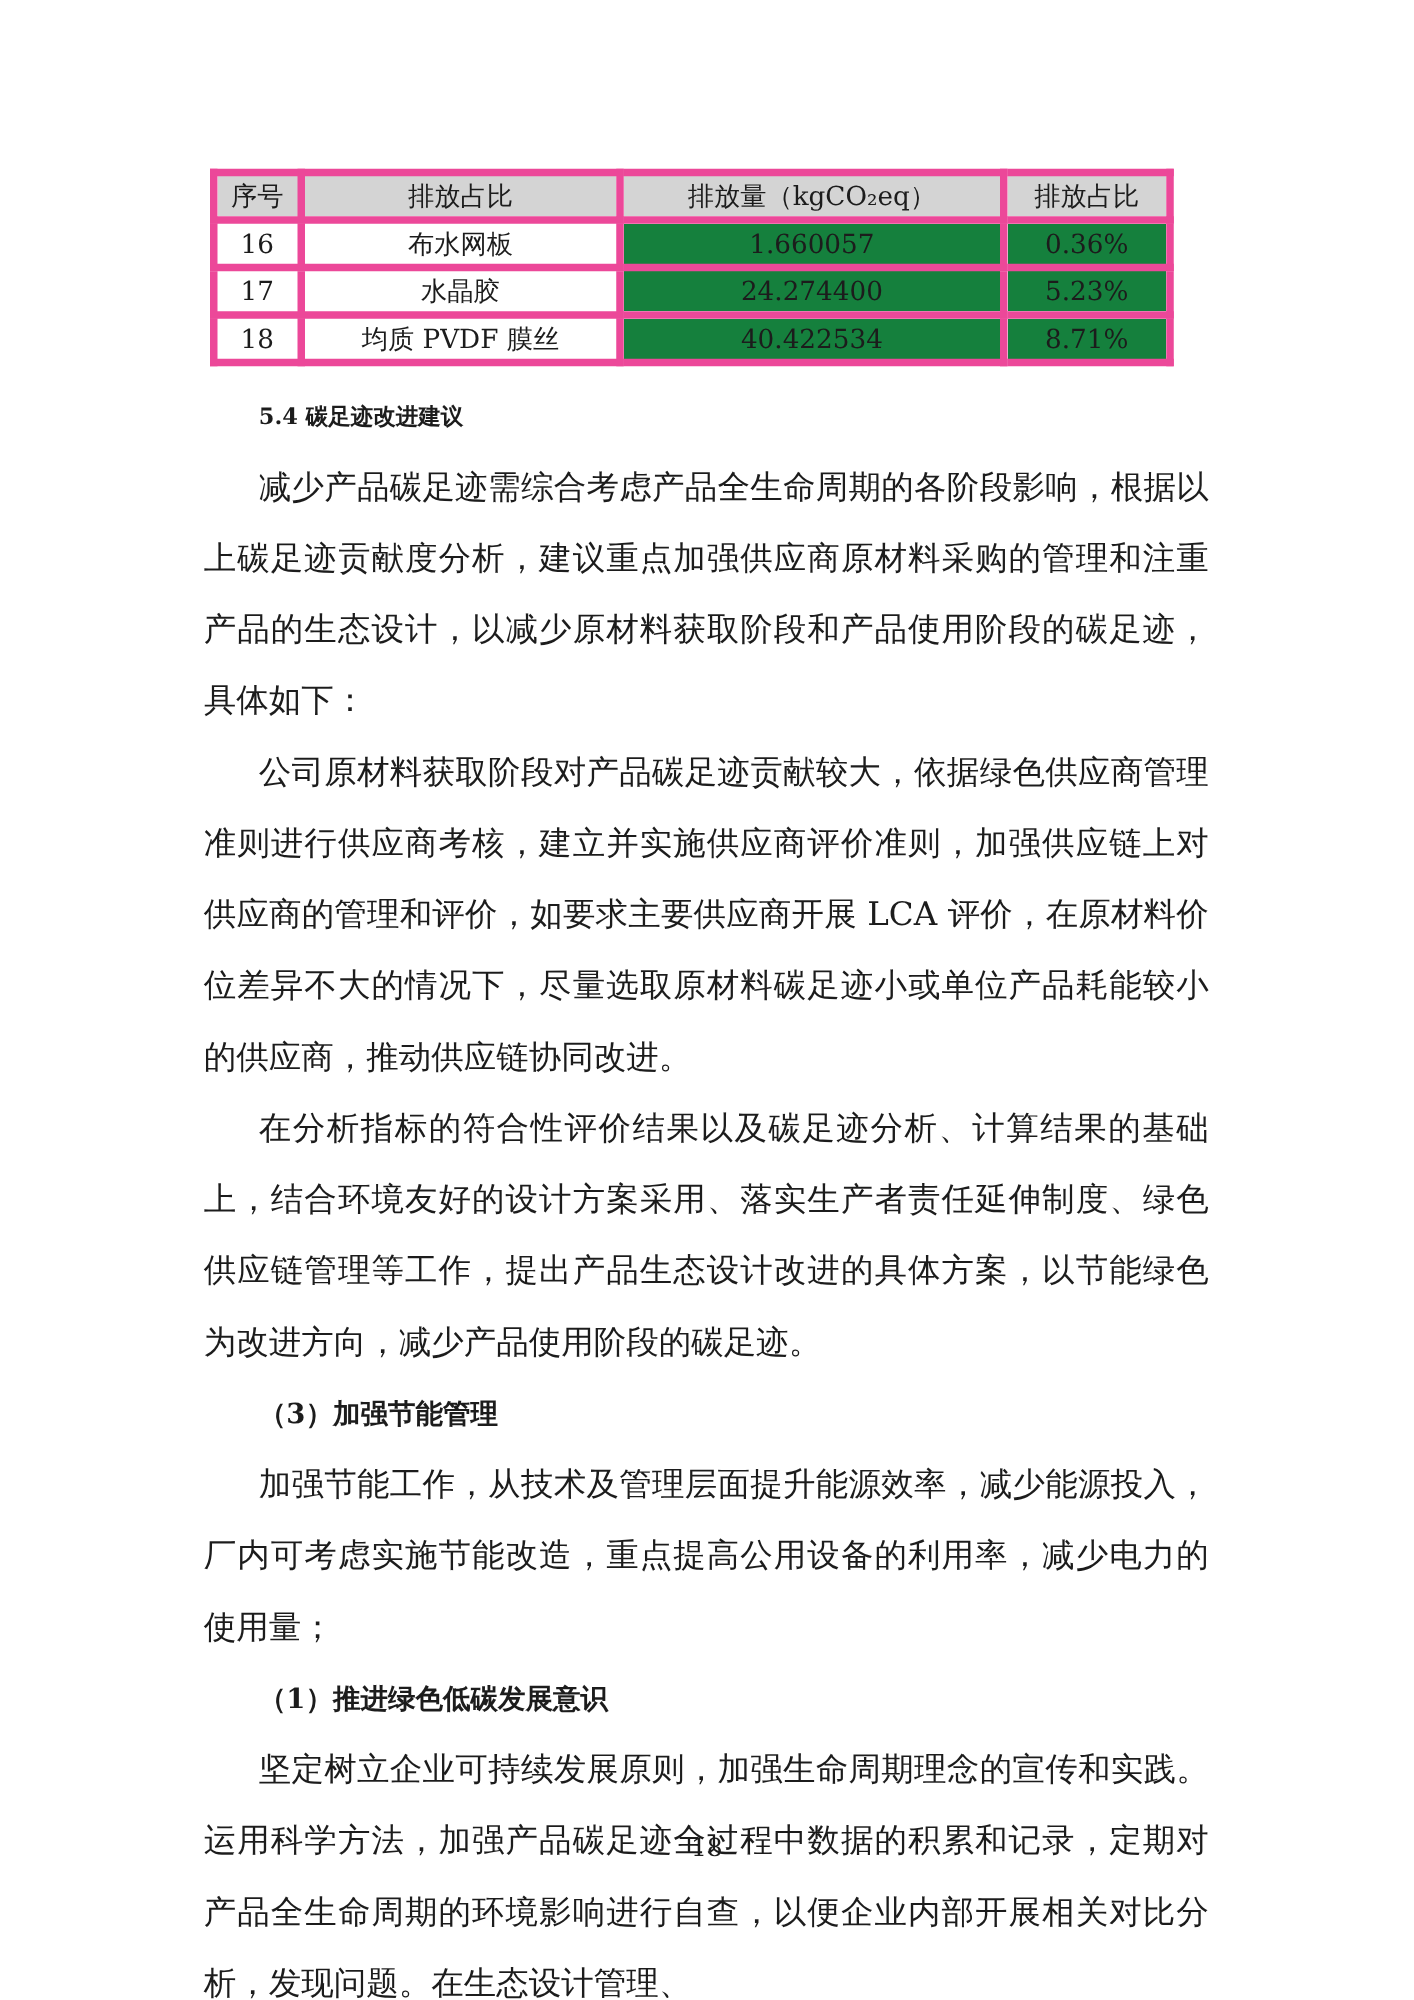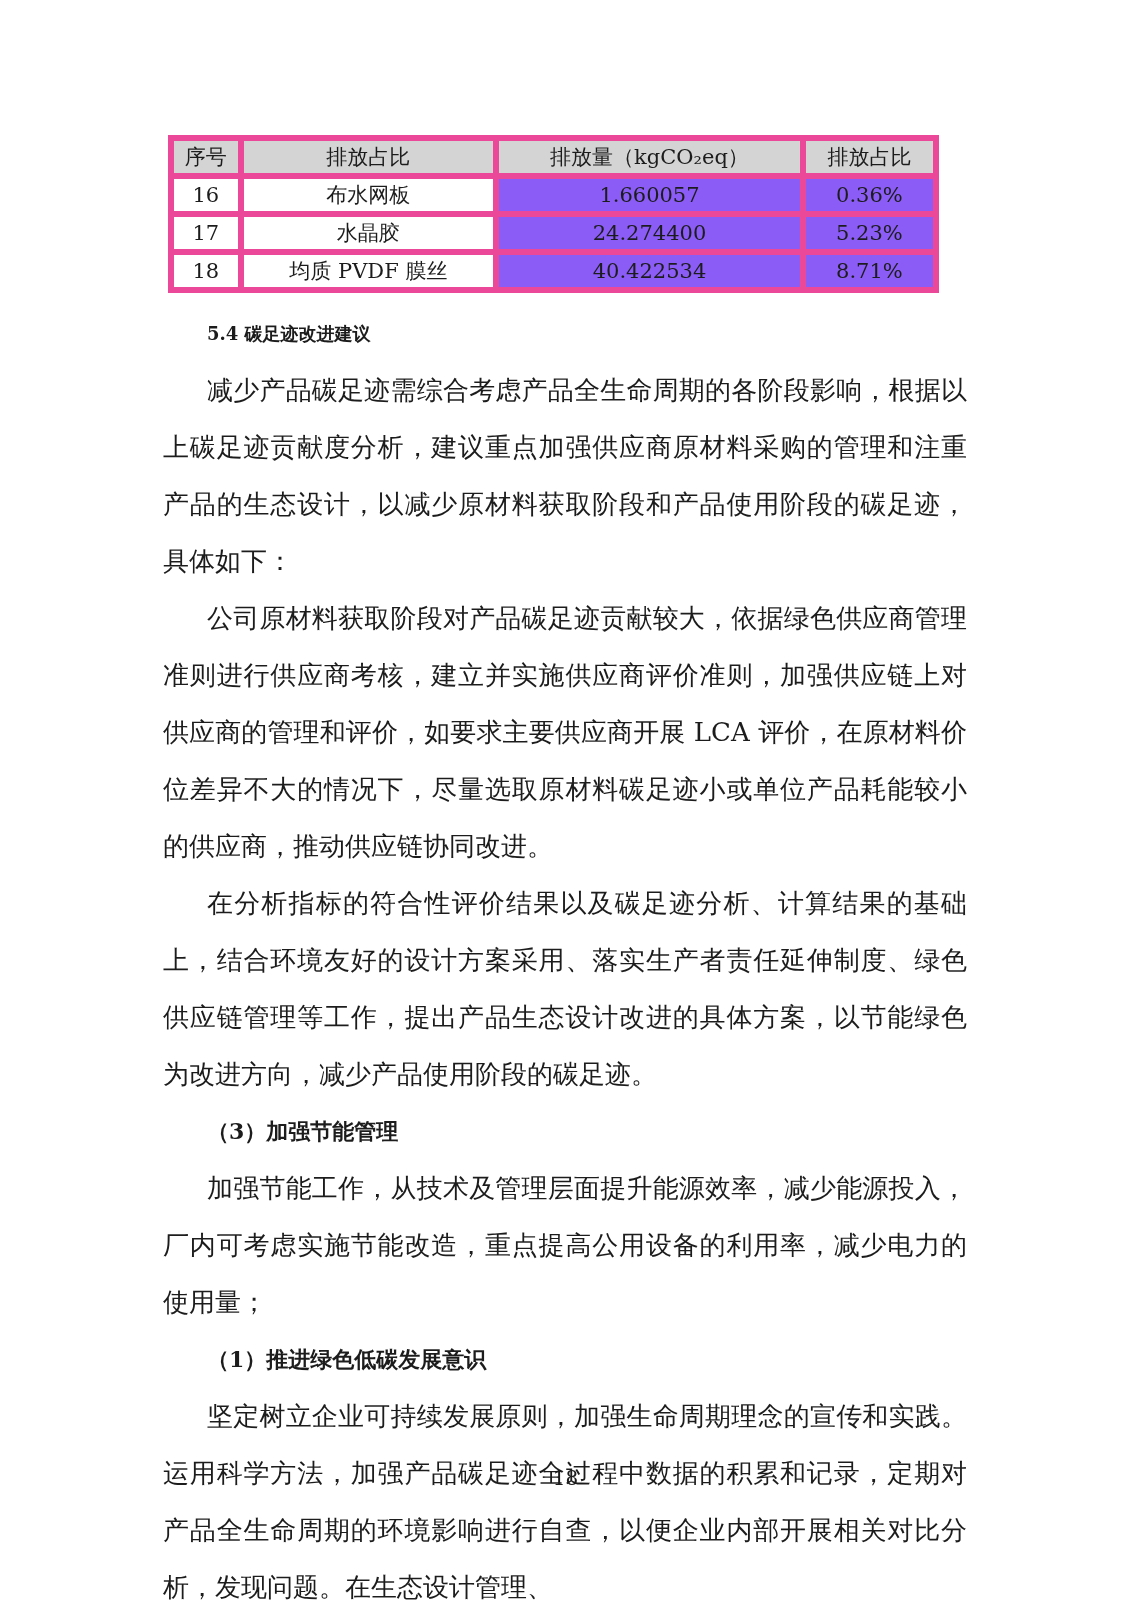--- a/index.html
+++ b/index.html
@@ -36,21 +36,21 @@
     padding: 0 4px;
     font-weight: normal;
     overflow: hidden;
     white-space: nowrap;
   }
   table.emissions thead th { background: #d4d4d4; }
   table.emissions col.c-index  { width: 9.1%; }
   table.emissions col.c-name   { width: 33.4%; }
   table.emissions col.c-amount { width: 40.1%; }
   table.emissions col.c-ratio  { width: 17.4%; }
-  table.emissions tbody td.shaded { background: #8b5cf6; }
+  table.emissions tbody td.shaded { background: #15803d; }
   
   .sec-heading {
     font-size: 18px;
     font-weight: bold;
     line-height: 57px;
     margin-top: 12px;
     text-indent: 44px;
   }
   .para {
     font-size: 26px;

